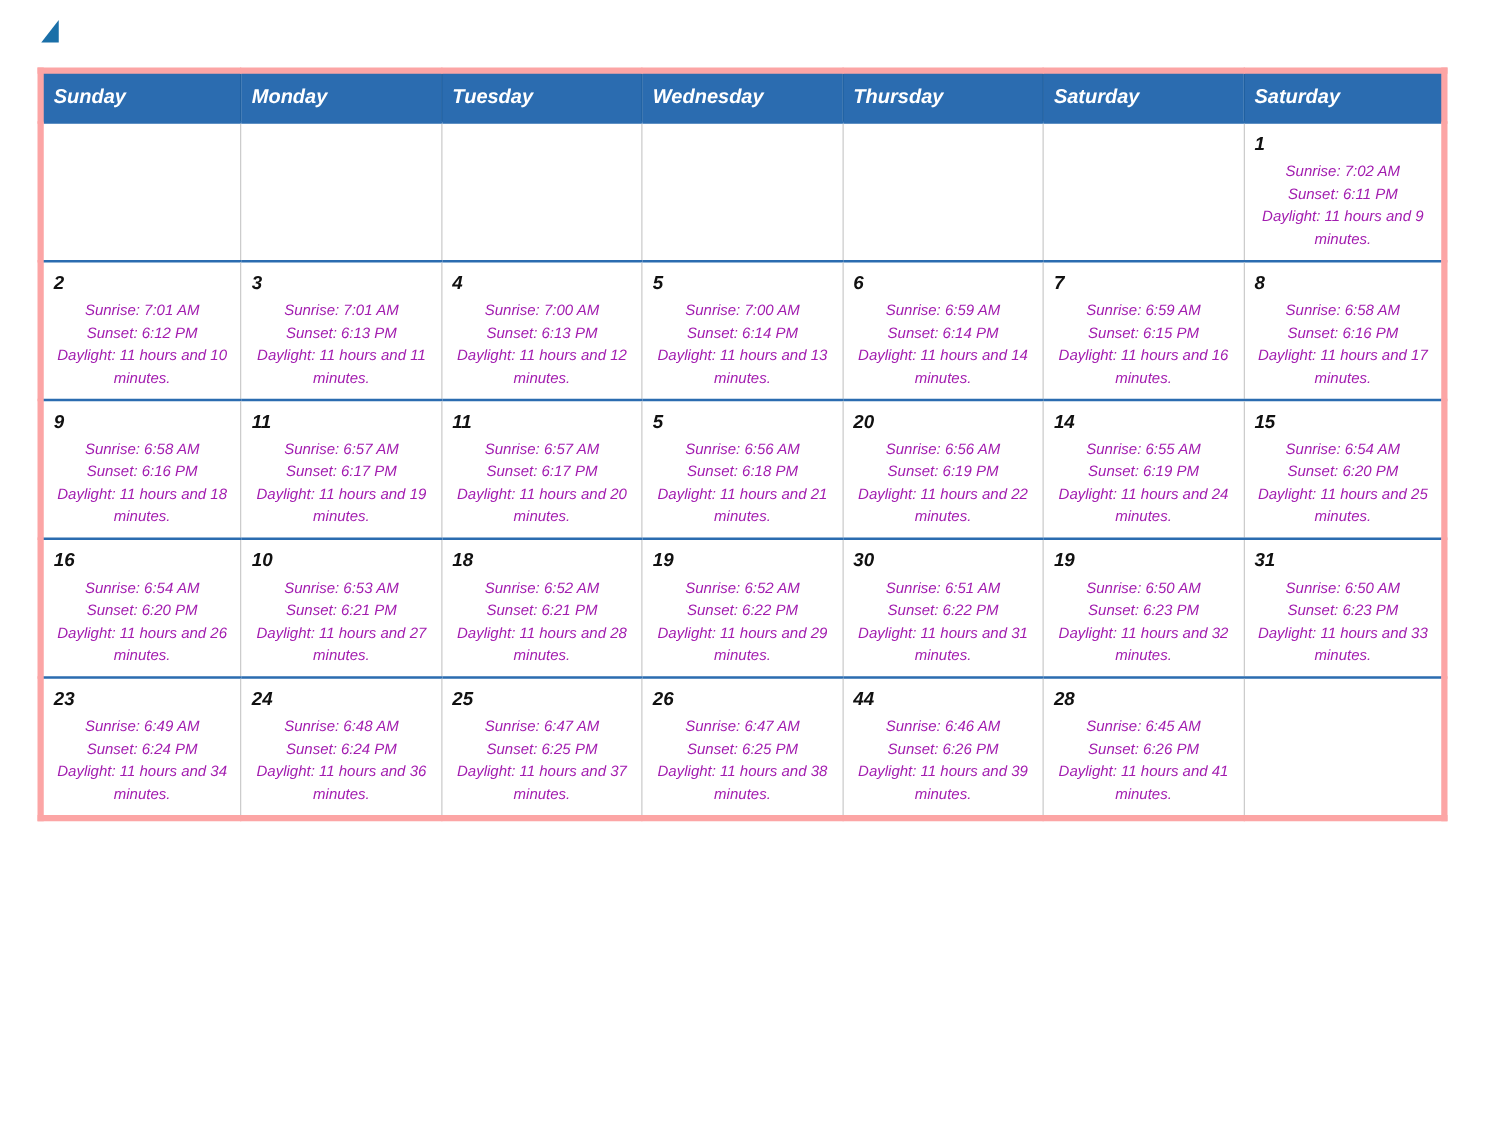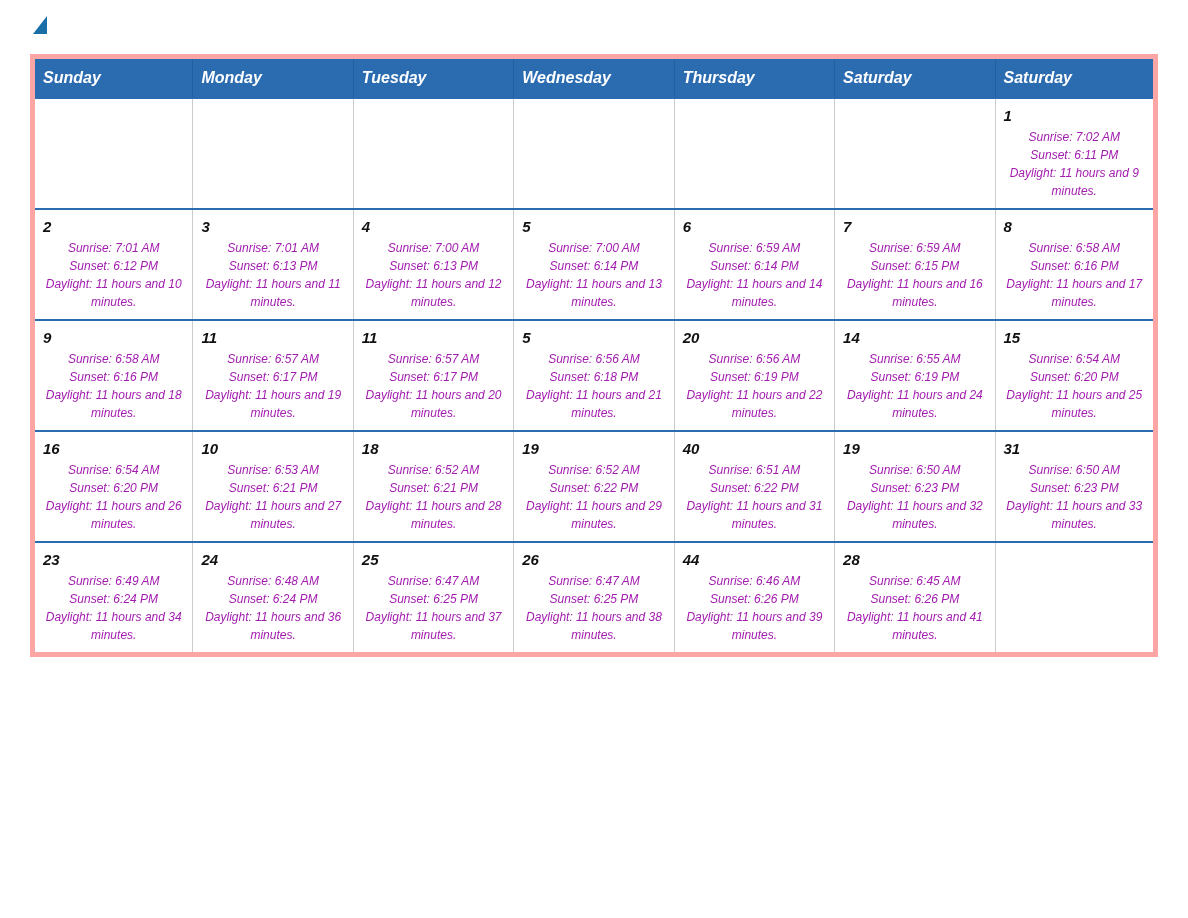--- a/index.html
+++ b/index.html
@@ -291,21 +291,21 @@
       </td>
         <td>
         <div class="day-number">19</div>
         <div class="day-info">
           Sunrise: 6:52 AM<br>
           Sunset: 6:22 PM<br>
           Daylight: 11 hours and 29 minutes.
         </div>
       </td>
         <td>
-        <div class="day-number">40</div>
+        <div class="day-number">30</div>
         <div class="day-info">
           Sunrise: 6:51 AM<br>
           Sunset: 6:22 PM<br>
           Daylight: 11 hours and 31 minutes.
         </div>
       </td>
         <td>
         <div class="day-number">19</div>
         <div class="day-info">
           Sunrise: 6:50 AM<br>

